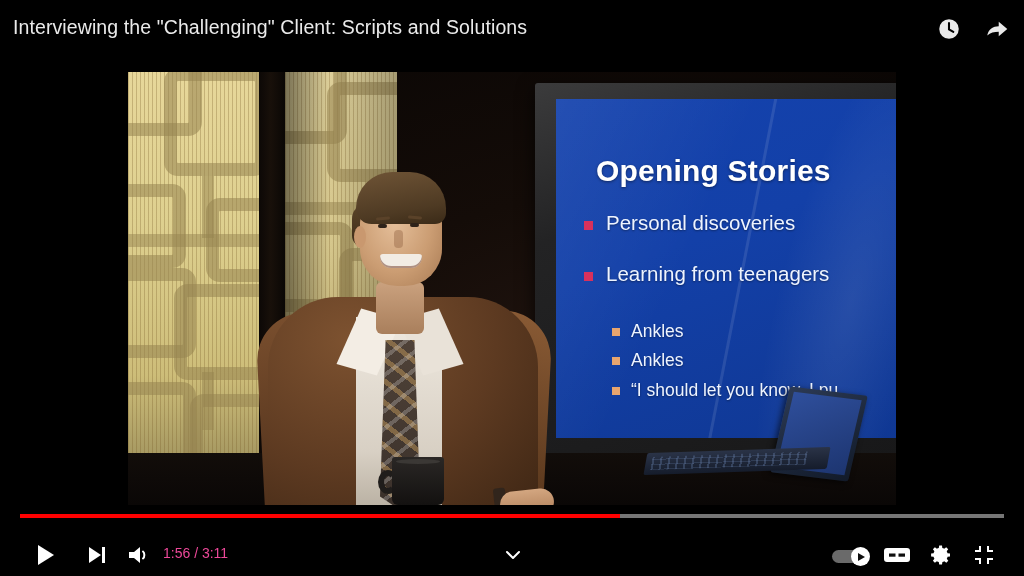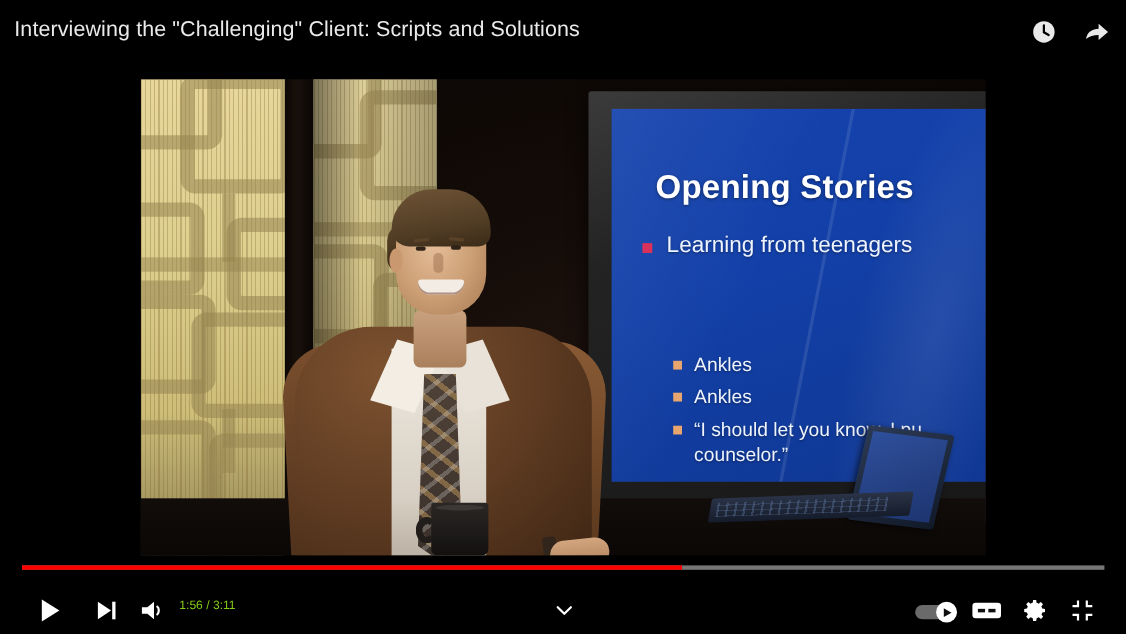--- a/index.html
+++ b/index.html
@@ -287,21 +287,21 @@
   .btnrow {
     position:absolute; left:0; top:30px; width:1024px; height:41px;
   }
   .cbtn {
     position:absolute; display:flex; align-items:center; justify-content:center;
     width:40px; height:40px; cursor:pointer;
   }
   .cbtn svg { display:block; }
   .timedisp {
     position:absolute; left:163px; top:10px;
-    font-size:11px; color:#84cc16; white-space:nowrap;
+    font-size:14px; color:#ec4899; white-space:nowrap;
   }
   .chev { position:absolute; left:500px; top:8px; width:26px; height:24px;
     display:flex; align-items:center; justify-content:center; cursor:pointer; }
   .autoplay {
     position:absolute; left:832px; top:11px; width:42px; height:20px;
     display:flex; align-items:center; cursor:pointer;
   }
   .ap-track {
     position:absolute; left:0; top:4px; width:34px; height:13px;
     background:#6a6a6a; border-radius:7px;
@@ -365,40 +365,43 @@
       <div class="sq" style="left:54px; top:176px; width:92px; height:92px;"></div>
       <div class="bar" style="left:0px; top:292px; width:120px; height:13px;"></div>
       <div class="sq" style="left:-16px; top:312px; width:84px; height:88px;"></div>
     </div>
 
     <div class="monitor">
       <div class="monitor-screen">
         <div class="slide-title">Opening Stories</div>
 
         <div class="blist">
+          <div class="brow l1">
+            <span class="bullet-sq"></span>
+            <span class="btext">Personal discoveries</span>
+          </div>
           <div class="brow">
             <span class="bullet-sq"></span>
             <span class="btext">Learning from teenagers</span>
           </div>
         </div>
 
         <div class="sublist">
           <div class="subrow">
             <span class="subbullet-sq"></span>
             <span class="subtext">Ankles</span>
           </div>
           <div class="subrow">
             <span class="subbullet-sq"></span>
             <span class="subtext">Ankles</span>
           </div>
           <div class="subrow">
             <span class="subbullet-sq"></span>
             <span class="subtext">
               <span>“I should let you know, I pu</span>
-              <span class="cont">counselor.”</span>
             </span>
           </div>
         </div>
       </div>
       <div class="monitor-stand"></div>
     </div>
 
     <div class="desk"></div>
     <div class="laptop-lid"></div>
     <div class="laptop-base">

